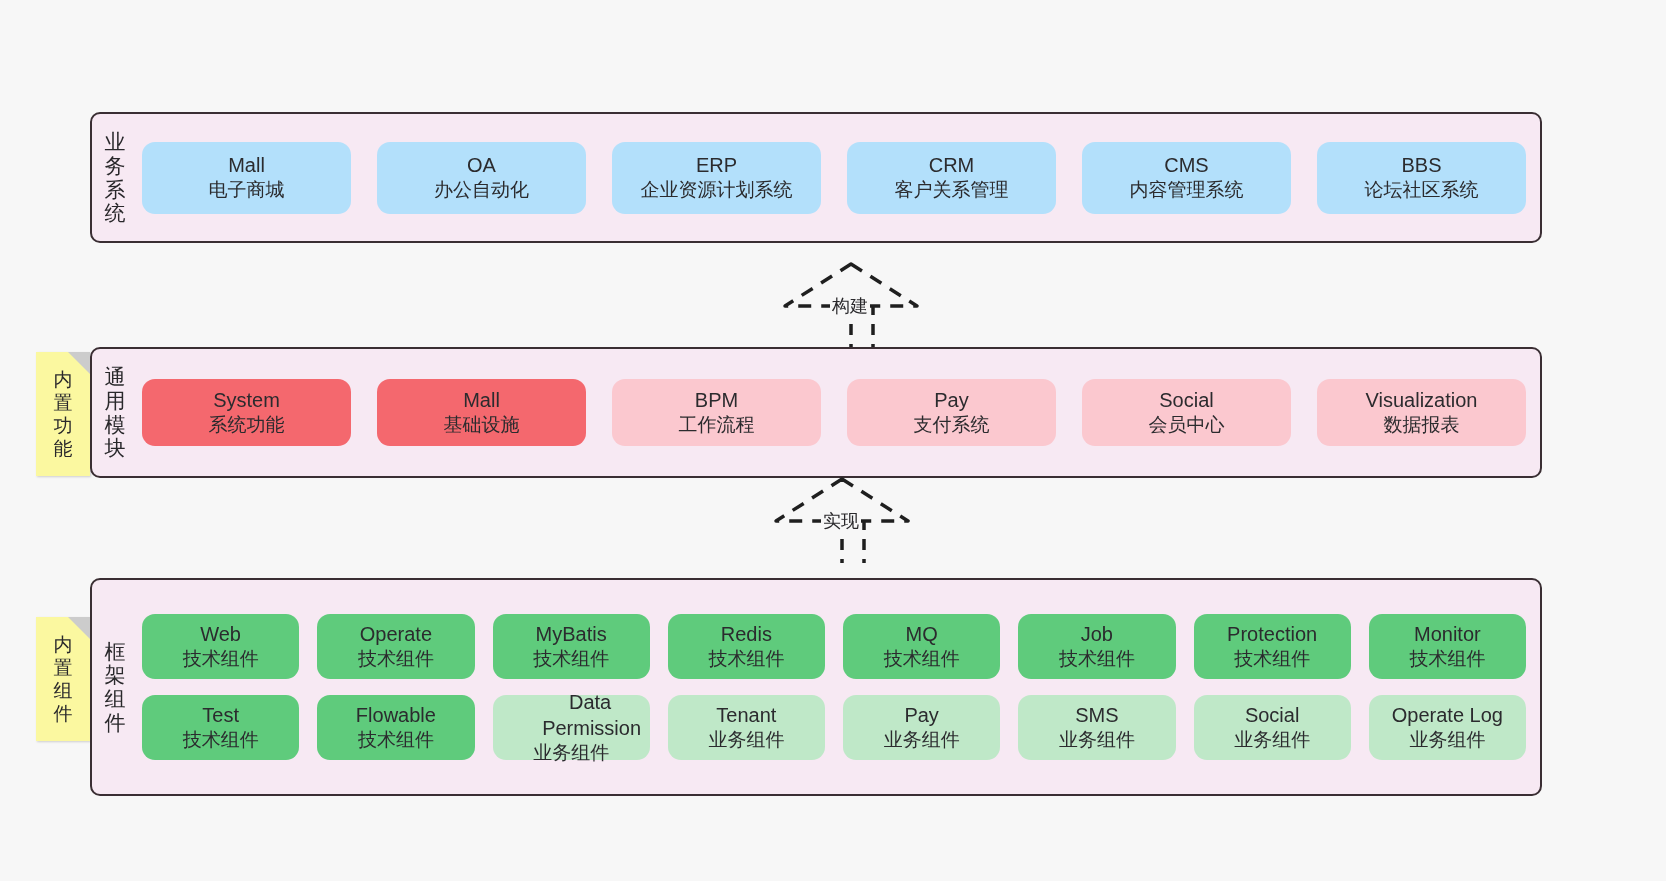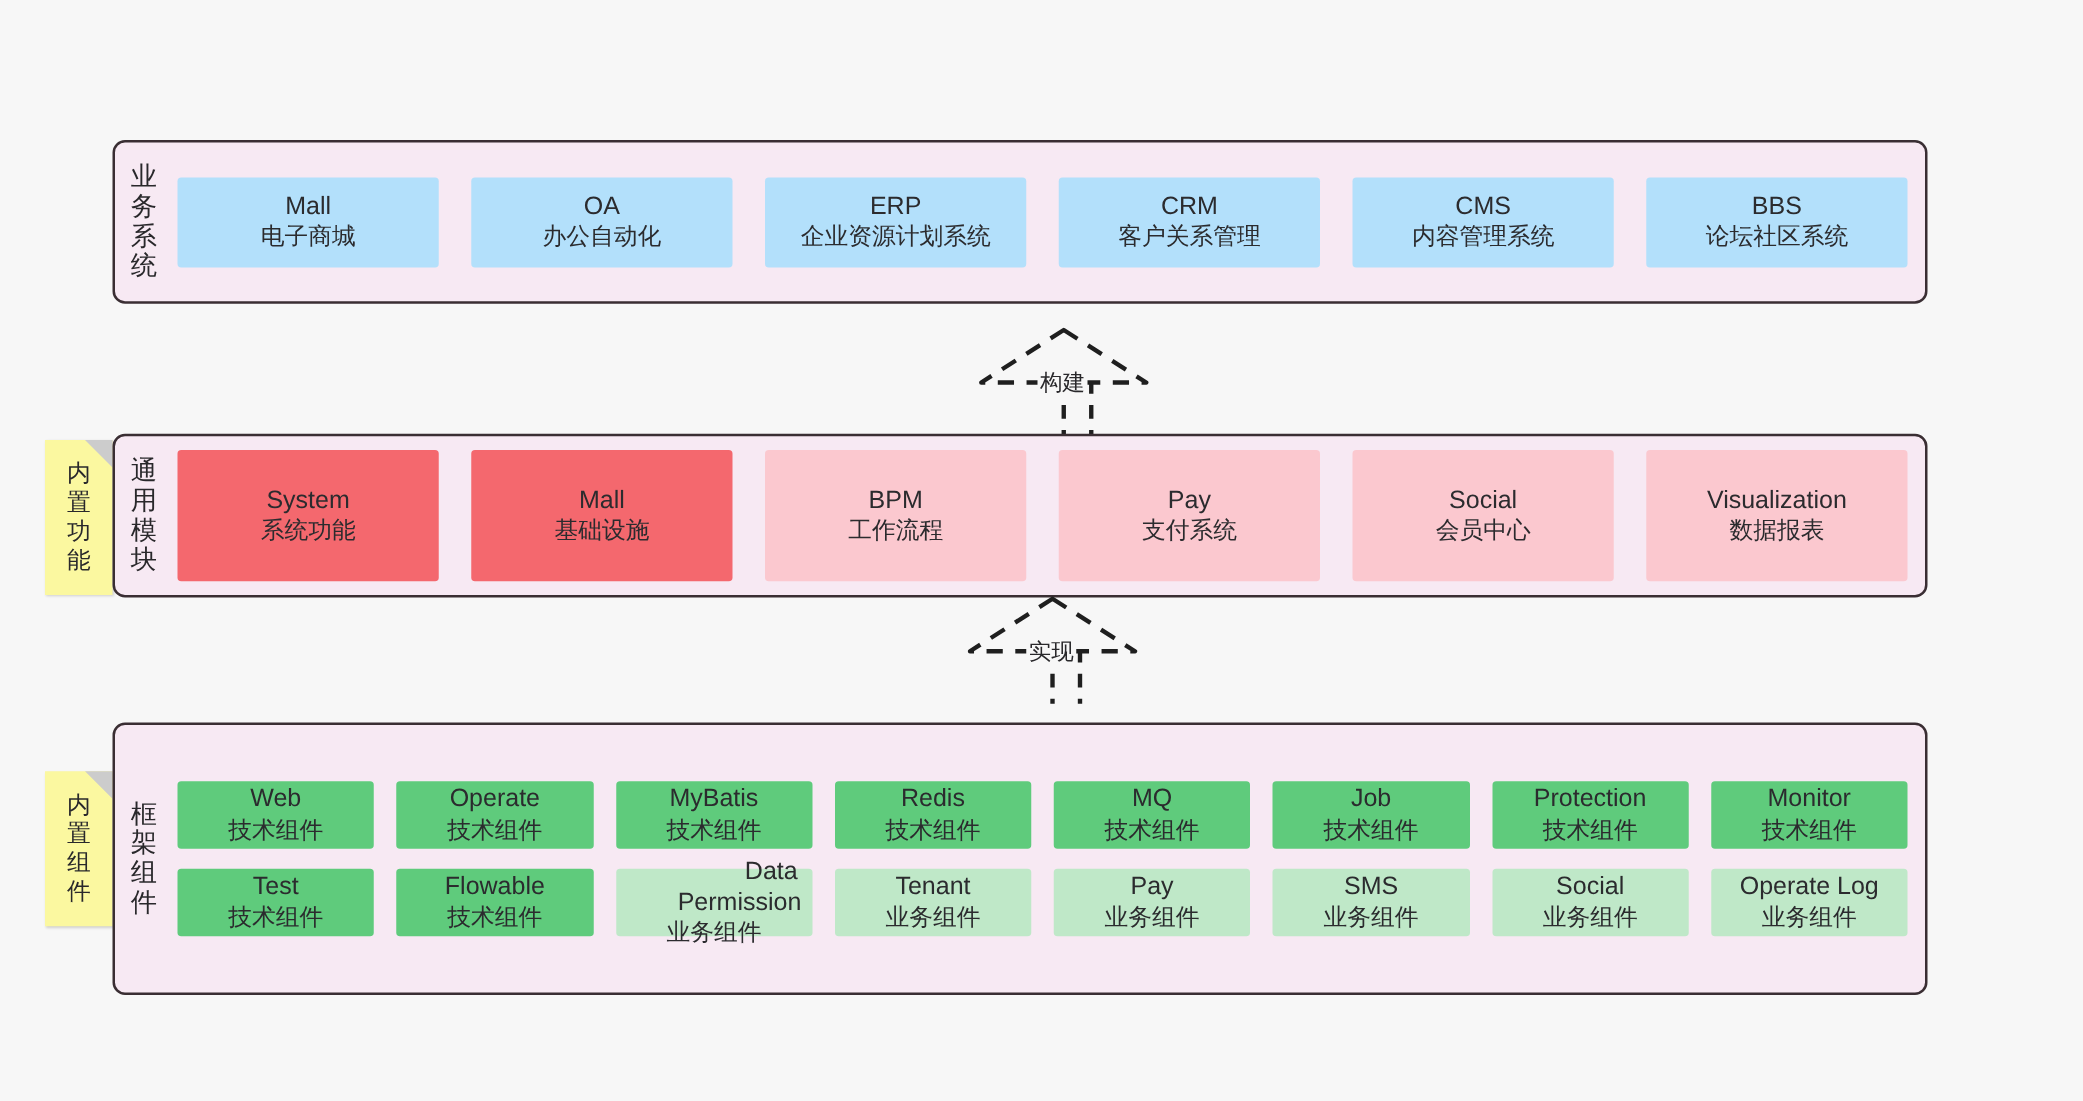--- a/index.html
+++ b/index.html
@@ -55,38 +55,38 @@
     padding: 0 14px 0 4px;
     box-sizing: border-box;
   }
   .node-row {
     display: flex;
     gap: 26px;
     justify-content: space-between;
   }
   .node {
     flex: 1 1 0;
-    border-radius: 3px;
+    border-radius: 13px;
     display: flex;
     flex-direction: column;
     align-items: center;
     justify-content: center;
-    text-align: right;
+    text-align: center;
     color: #2b2b2e;
     box-sizing: border-box;
     padding: 4px 6px;
     line-height: 1.26;
   }
   .node .n-title { font-size: 20px; }
   .node .n-sub   { font-size: 19px; }
 
   
   .layer-business .node { height: 72px; }
-  .layer-common   .node { height: 105px; }
-  .layer-frame    .node { height: 54px; }
+  .layer-common   .node { height: 67px; }
+  .layer-frame    .node { height: 65px; }
 
   
   .c-blue       { background: #b3e0fb; }
   .c-red        { background: #f4686e; }
   .c-pink       { background: #fbc8cf; }
   .c-green      { background: #5fcb7c; }
   .c-lightgreen { background: #bfe8c8; }
 
   
   .sticky {

